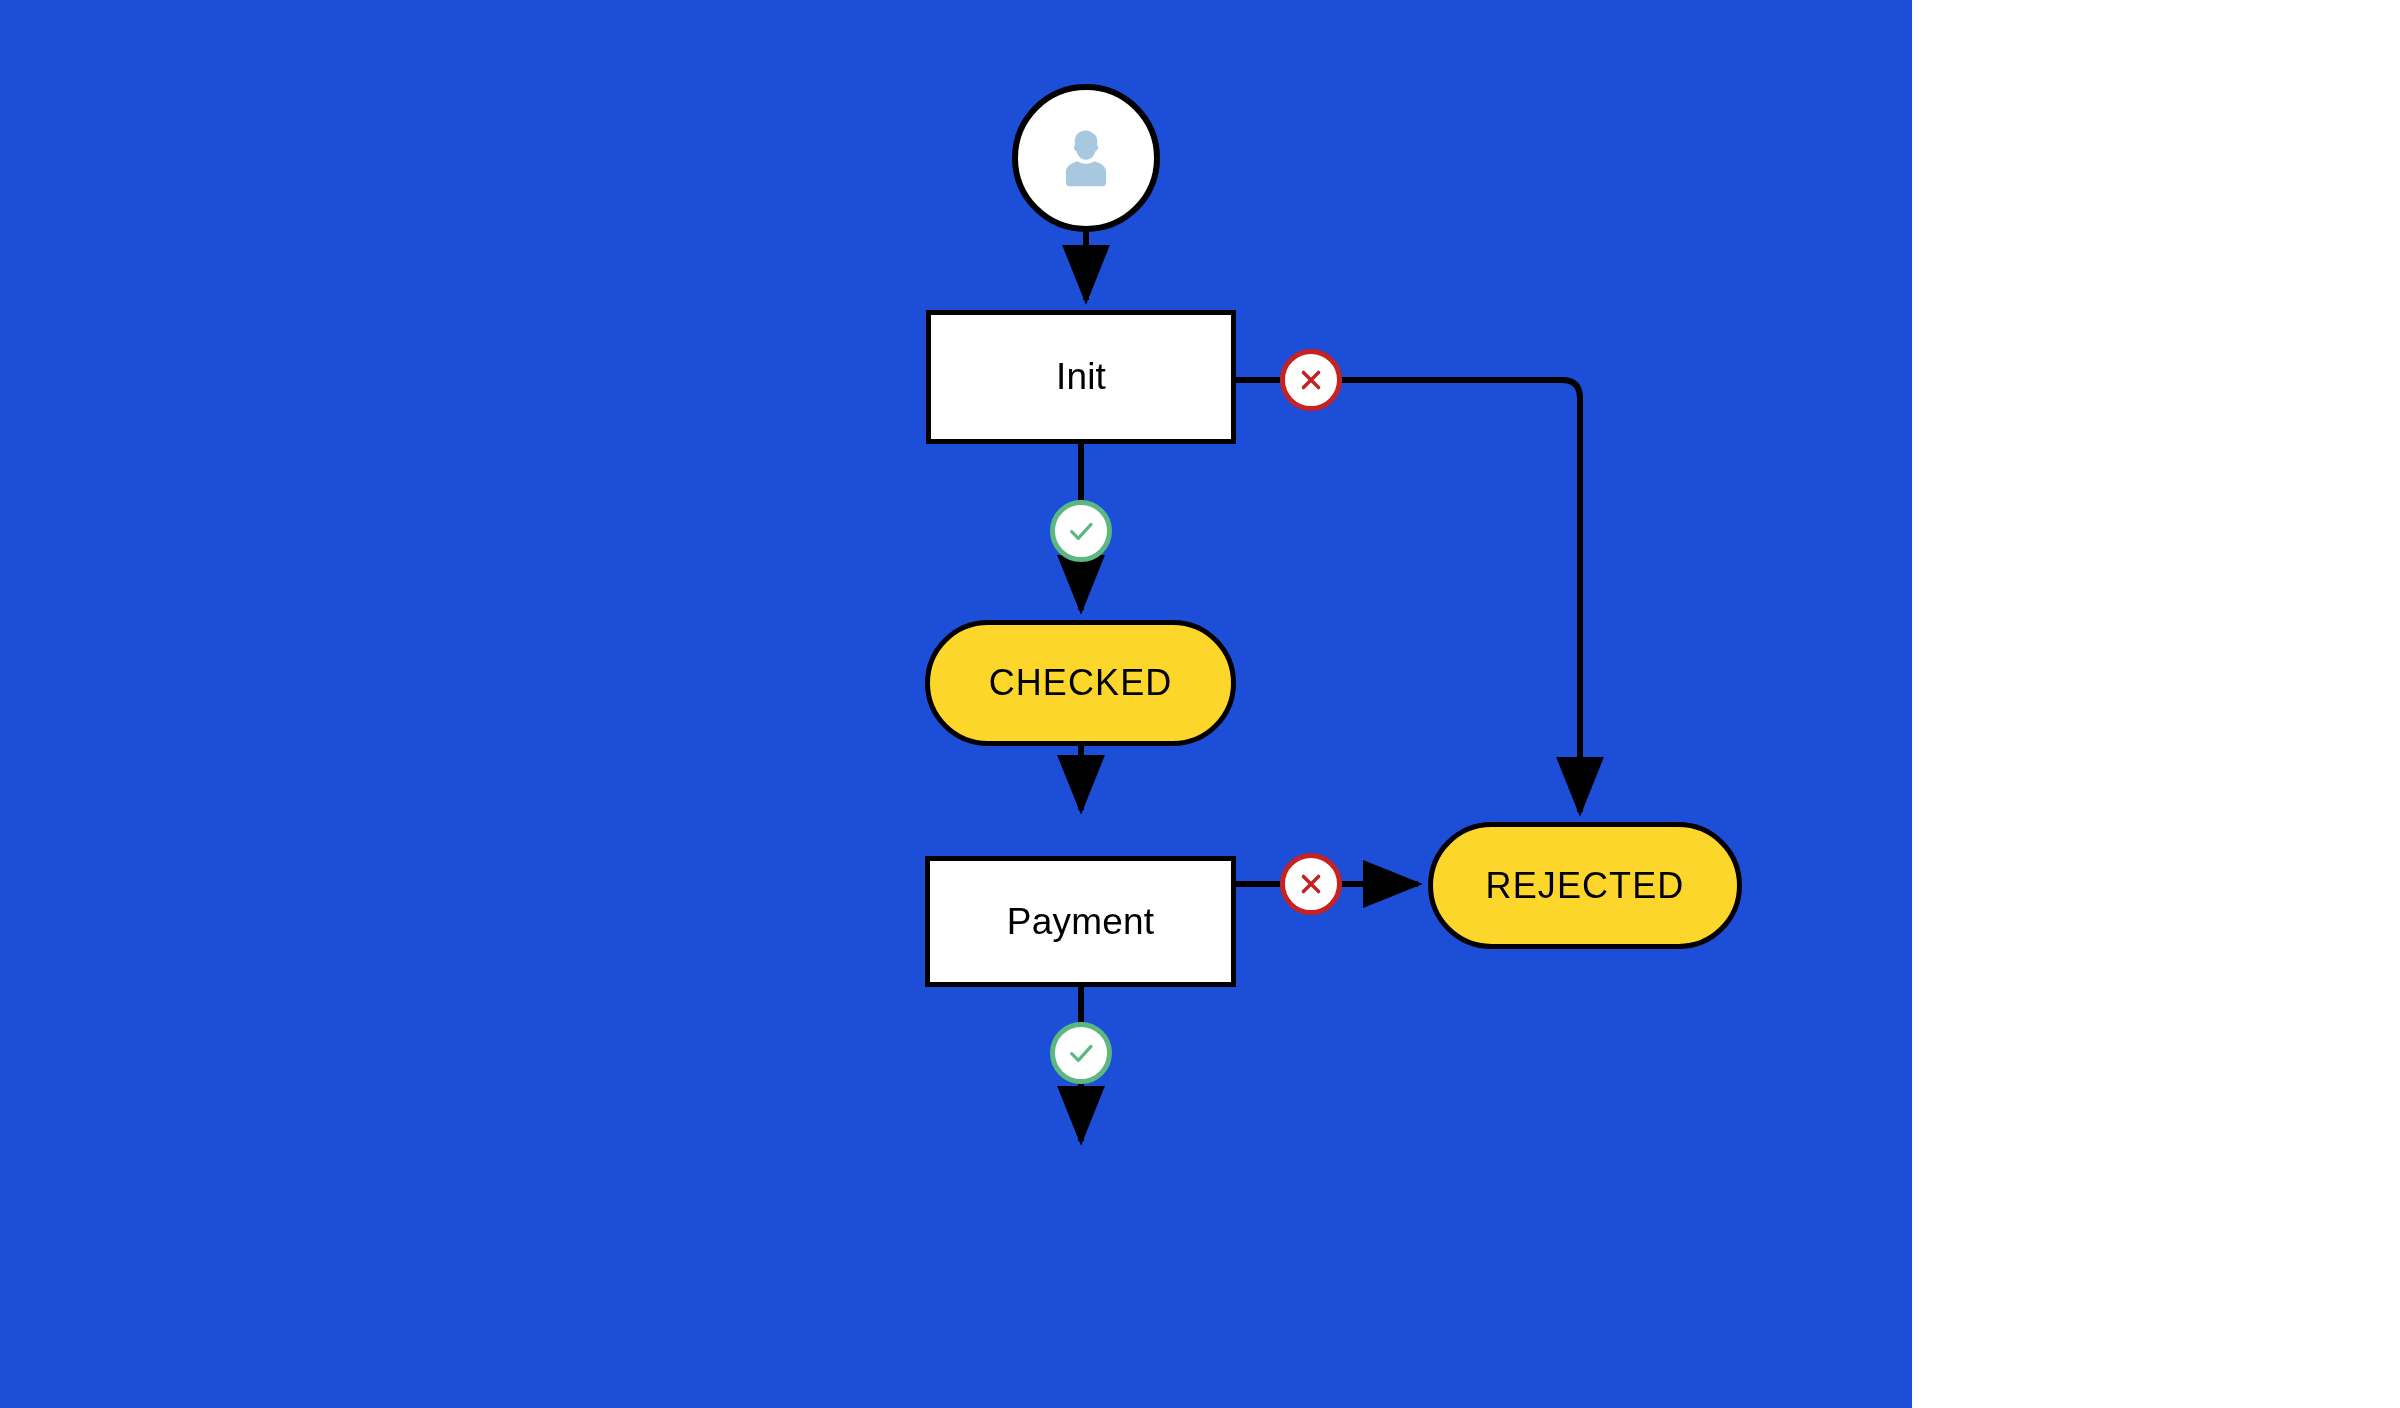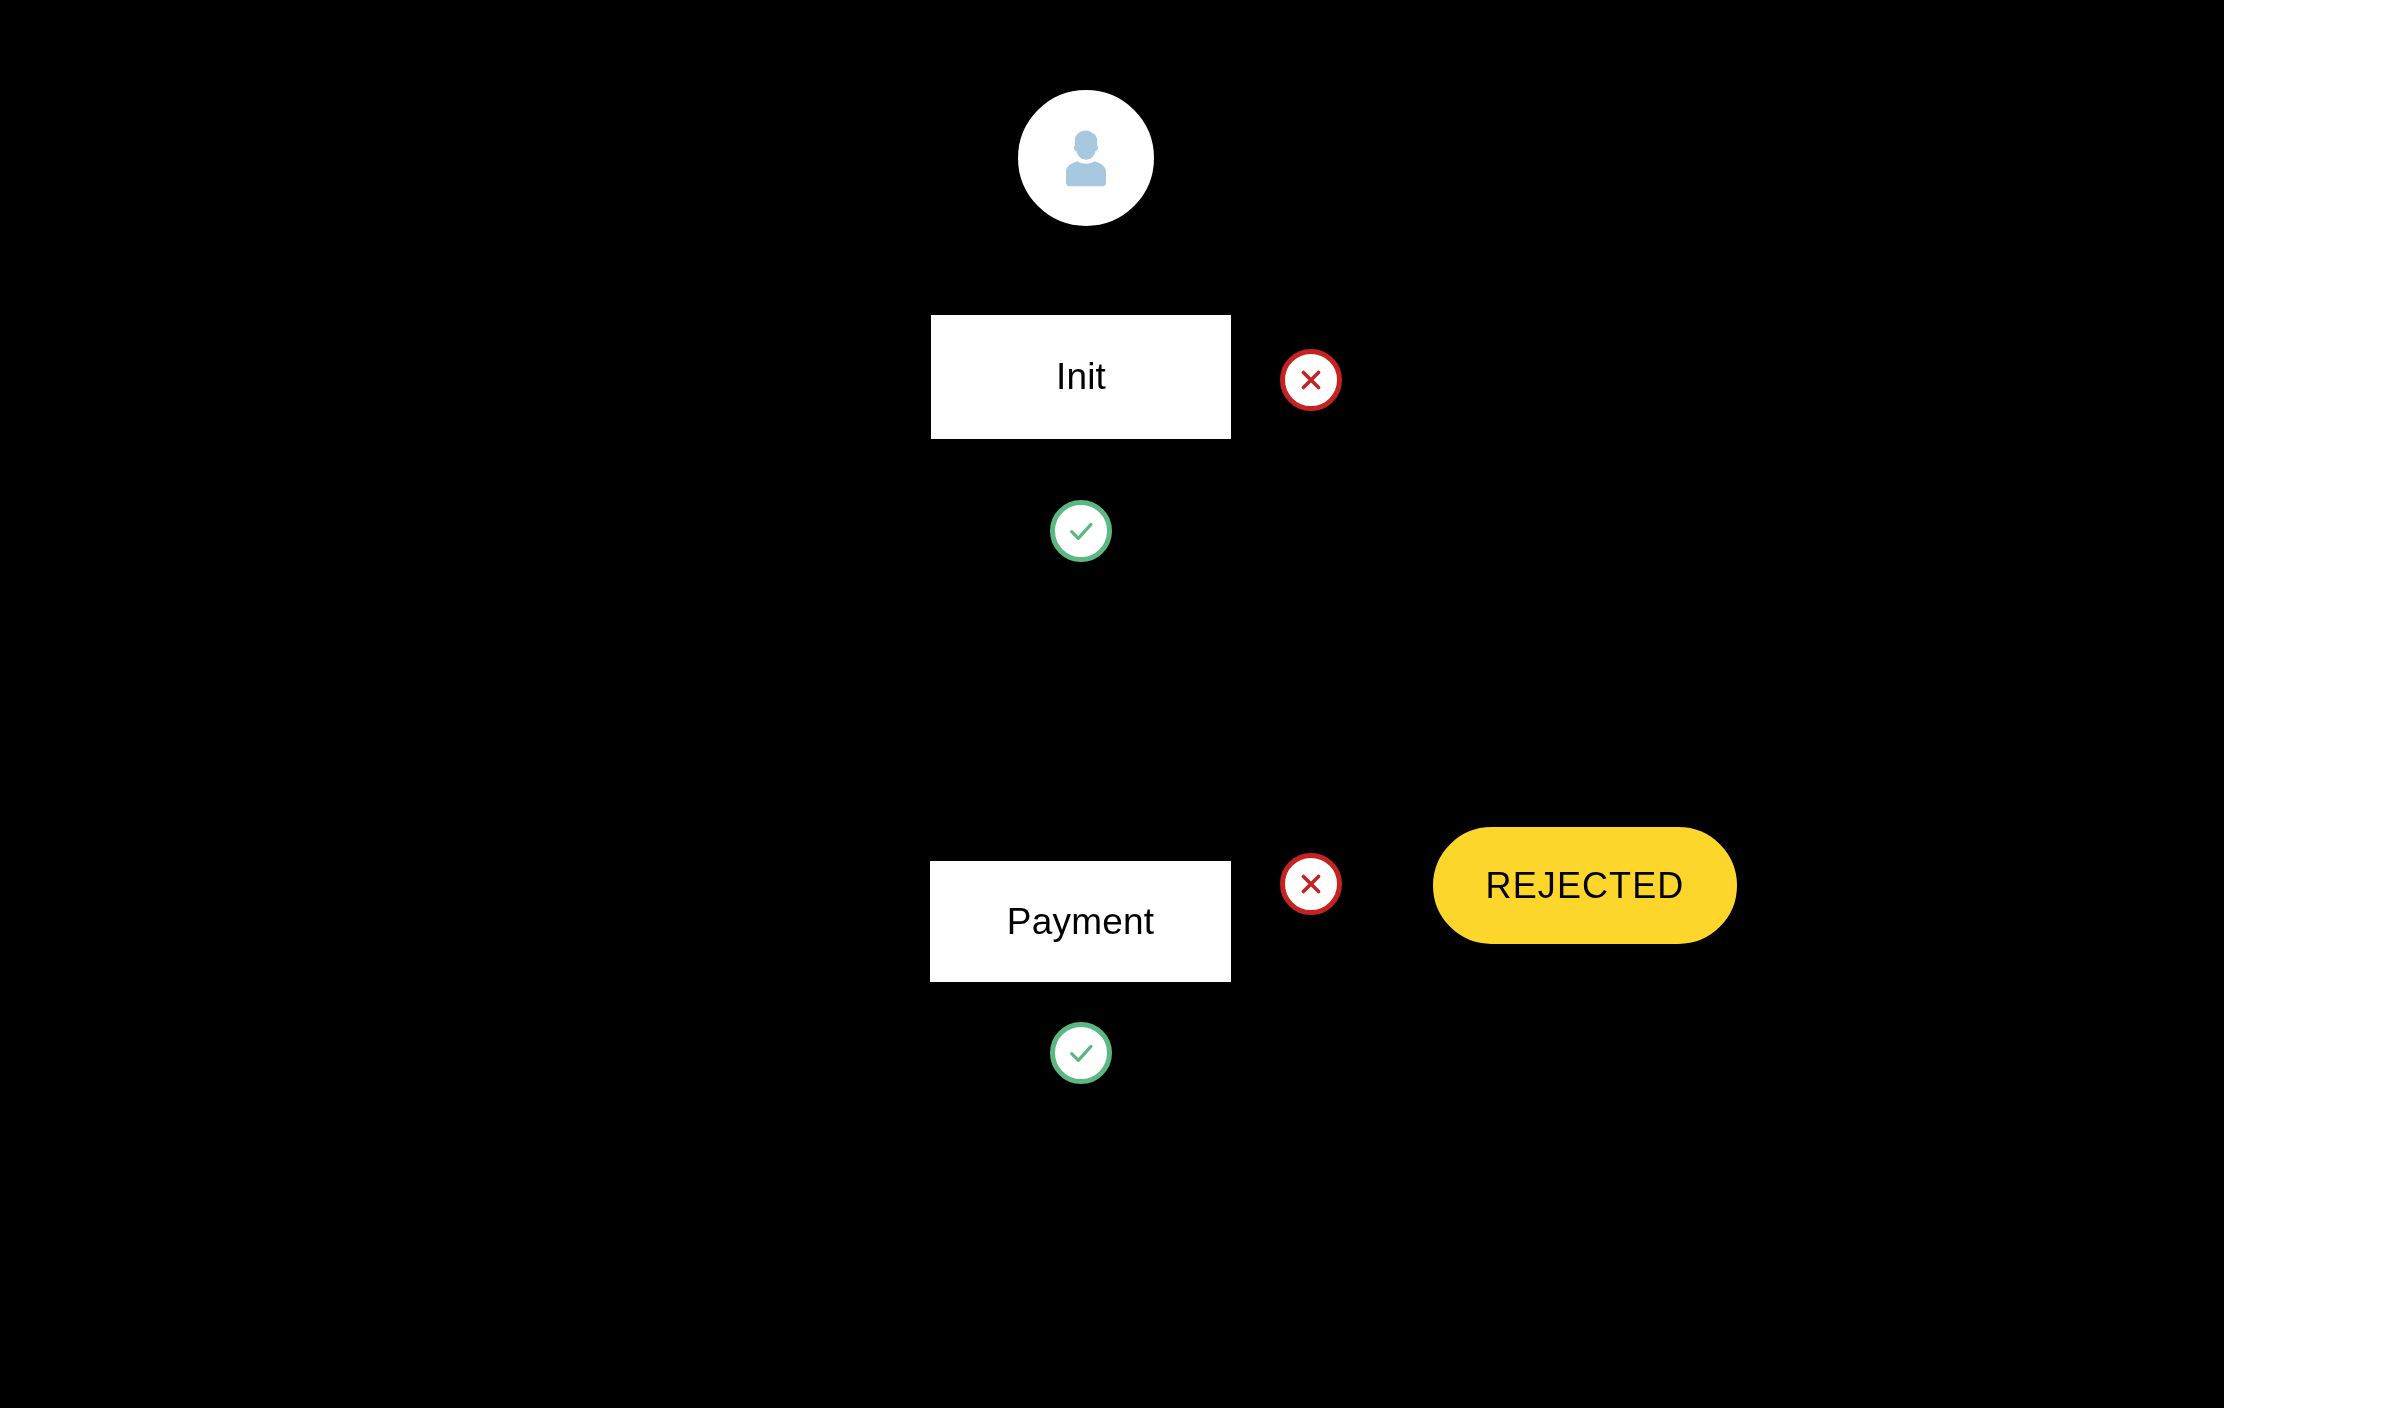--- a/index.html
+++ b/index.html
@@ -8,23 +8,23 @@
     background: #ffffff;
   }
   body {
     width: 2400px;
     height: 1408px;
     font-family: "Liberation Sans", sans-serif;
     overflow: hidden;
   }
   #canvas {
     position: relative;
-    width: 2224px;
+    width: 1912px;
     height: 1408px;
-    background: #000000;
+    background: #1d4ed8;
   }
   #edges {
     position: absolute;
     left: 0;
     top: 0;
     width: 2400px;
     height: 1408px;
     pointer-events: none;
   }
   .node {
@@ -112,20 +112,23 @@
     <svg class="user-avatar" width="80" height="80" viewBox="0 0 64 64" xmlns="http://www.w3.org/2000/svg">
       <path fill="#A8C8E0" d="M32 10c-5.2 0-9 3.3-9 8.6 0 1.2.1 2.3.3 3.2-.9.3-1.2 1.2-.9 2.3.4 1.5 1.1 2.2 1.9 2.3.9 3.8 3.6 6.9 7.7 6.9s6.8-3.1 7.7-6.9c.8-.1 1.5-.8 1.9-2.3.3-1.1 0-2-.9-2.3.2-.9.3-2 .3-3.2 0-3.3-1.3-5.5-3.9-6.6-1.2-1.3-3-2-5.1-2z"></path>
       <path fill="#A8C8E0" d="M32 36.5c-3 0-5.1-.9-6.6-1.9-5.6 1.6-9.4 4.4-9.4 8.1V52c0 1.4 1.1 2.5 2.5 2.5h27c1.4 0 2.5-1.1 2.5-2.5v-9.3c0-3.7-3.8-6.5-9.4-8.1-1.5 1-3.6 1.9-6.6 1.9z"></path>
     </svg>
   </div>
 
   <div class="node node-process" style="left:926px; top:310px; width:310px; height:134px;">
     <span class="node-label">Init</span>
   </div>
 
+  <div class="node node-state" style="left:925px; top:620px; width:311px; height:126px;">
+    <span class="node-label">CHECKED</span>
+  </div>
 
   <div class="node node-process" style="left:925px; top:820px; width:311px; height:131px;margin-top:36px;">
     <span class="node-label">Payment</span>
   </div>
 
   <div class="node node-state" style="left:1428px; top:822px; width:314px; height:127px;align-items:center;">
     <span class="node-label">REJECTED</span>
   </div>
 
 

